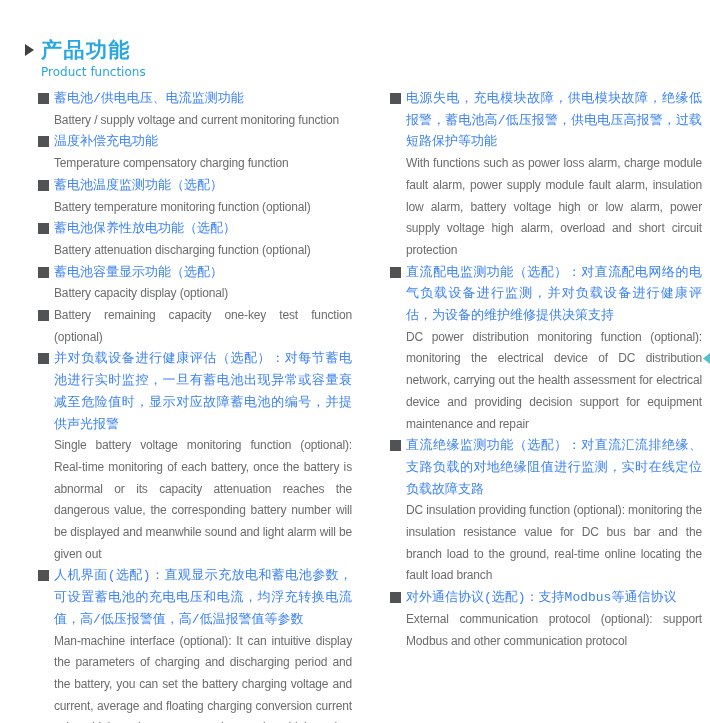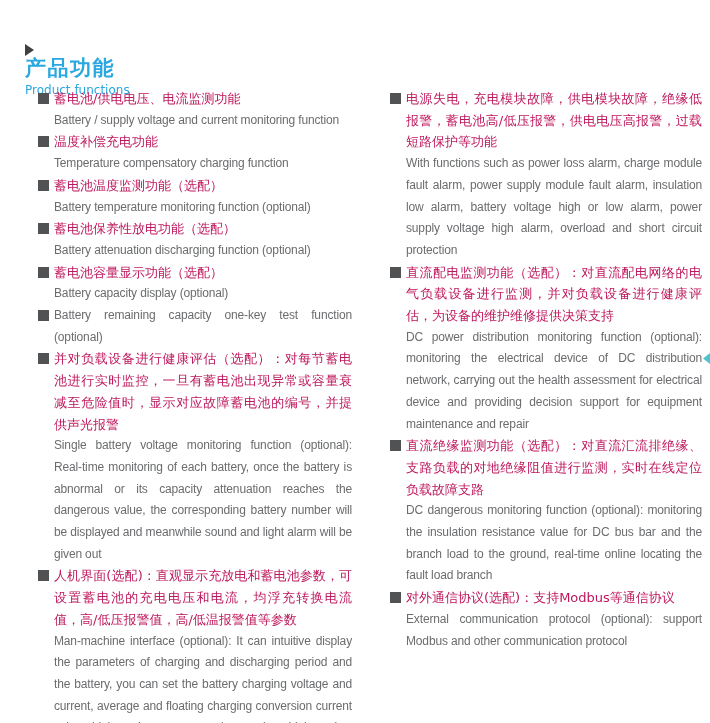--- a/index.html
+++ b/index.html
@@ -14,21 +14,20 @@
     width: 710px; height: 723px;
     background: #ffffff;
     overflow: hidden;
   }
   
   .header {
     position: absolute;
     left: 25px; top: 38px;
     display: flex;
     align-items: flex-start;
-    flex-direction: column;
   }
   .tri-arrow {
     display: inline-block;
     width: 0; height: 0;
     border-left: 9px solid #3f4042;
     border-top: 6px solid transparent;
     border-bottom: 6px solid transparent;
     margin-top: 6px;
     margin-right: 7px;
   }
@@ -58,24 +57,25 @@
   .item { display: flex; align-items: flex-start; }
   .bullet {
     flex: 0 0 11px;
     width: 11px; height: 11px;
     background: #515254;
     margin-top: 5px;
     margin-right: 5px;
   }
   .body { flex: 1; min-width: 0; }
   .zh {
-    color: #be185d;
+    color: #3b82f6;
     font-size: 13px;
     line-height: 21.7px;
     text-align: justify;
+    font-family: Liberation Mono, monospace;
   }
   .en {
     color: #6b6c6e;
     font-family: "Liberation Sans", "DejaVu Sans", sans-serif;
     font-size: 12px;
     letter-spacing: -0.15px;
     line-height: 21.7px;
     text-align: justify;
   }
   
@@ -184,21 +184,21 @@
         <div class="body">
           <div class="zh">直流配电监测功能（选配）：对直流配电网络的电气负载设备进行监测，并对负载设备进行健康评估，为设备的维护维修提供决策支持</div>
           <div class="en">DC power distribution monitoring function (optional): monitoring the electrical device of DC distribution network, carrying out the health assessment for electrical device and providing decision support for equipment maintenance and repair</div>
         </div>
       </div>
 
       <div class="item">
         <span class="bullet"></span>
         <div class="body">
           <div class="zh">直流绝缘监测功能（选配）：对直流汇流排绝缘、支路负载的对地绝缘阻值进行监测，实时在线定位负载故障支路</div>
-          <div class="en">DC dangerous monitoring function (optional): monitoring the insulation resistance value for DC bus bar and the branch load to the ground, real-time online locating the fault load branch</div>
+          <div class="en">DC insulation providing function (optional): monitoring the insulation resistance value for DC bus bar and the branch load to the ground, real-time online locating the fault load branch</div>
         </div>
       </div>
 
       <div class="item">
         <span class="bullet"></span>
         <div class="body">
           <div class="zh">对外通信协议(选配)：支持Modbus等通信协议</div>
           <div class="en">External communication protocol (optional): support Modbus and other communication protocol</div>
         </div>
       </div>

